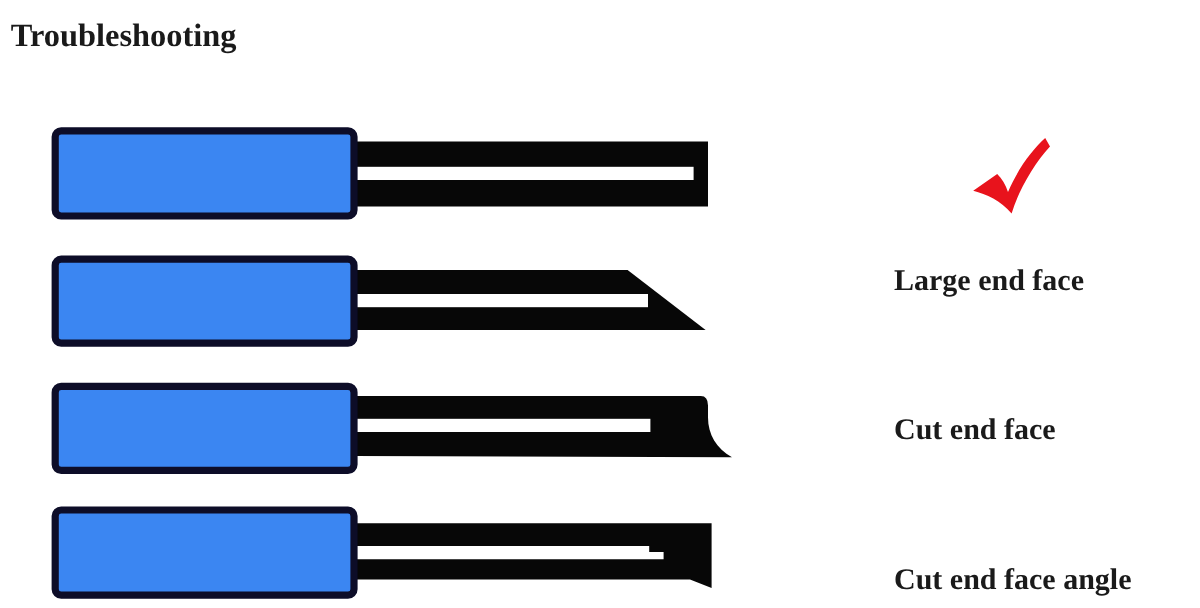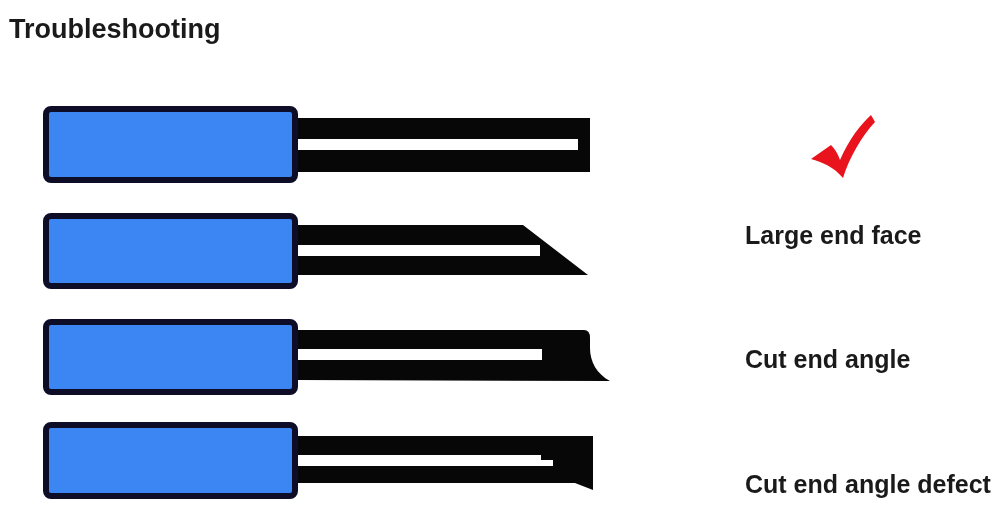--- a/index.html
+++ b/index.html
@@ -7,20 +7,21 @@
     padding: 0;
     background: #ffffff;
     font-family: "Liberation Sans", sans-serif;
   }
   .canvas {
     position: relative;
     width: 1000px;
     height: 507px;
     background: var(--c-background, #ffffff);
     overflow: hidden;
+    font-family: Liberation Serif, serif;
   }
   .page-title {
     position: absolute;
     left: 9px;
     top: 14px;
     margin: 0;
     font-size: 27px;
     font-weight: bold;
     color: var(--c-text, #1a1a1a);
     letter-spacing: 0px;
@@ -87,16 +88,16 @@
       <path class="stripe" d="M294,455 H541 V460 H553 V466 H294 Z"></path>
       <rect class="body" x="46" y="425" width="249" height="71" rx="5"></rect>
     </g>
   </svg>
 
   <svg class="checkmark-box" width="68" height="68" viewBox="0 0 68 68">
     <path class="check" d="M3,46 L23,32 C27,36 30,41 32,47 C41,26 53,11 63,2 L67,9 C54,23 41,45 35,65 C26,54 14,49 3,46 Z"></path>
   </svg>
 
   <div class="row-label l2">Large end face</div>
-  <div class="row-label l3">Cut end angle</div>
-  <div class="row-label l4">Cut end angle defect</div>
+  <div class="row-label l3">Cut end face</div>
+  <div class="row-label l4">Cut end face angle</div>
 
 </div>
 
 </body></html>

